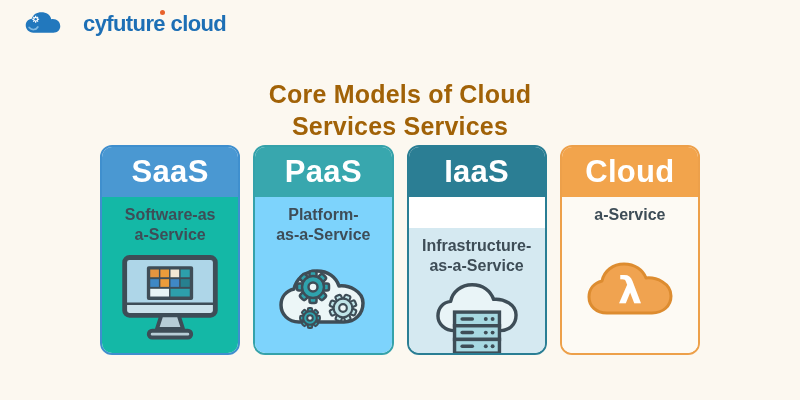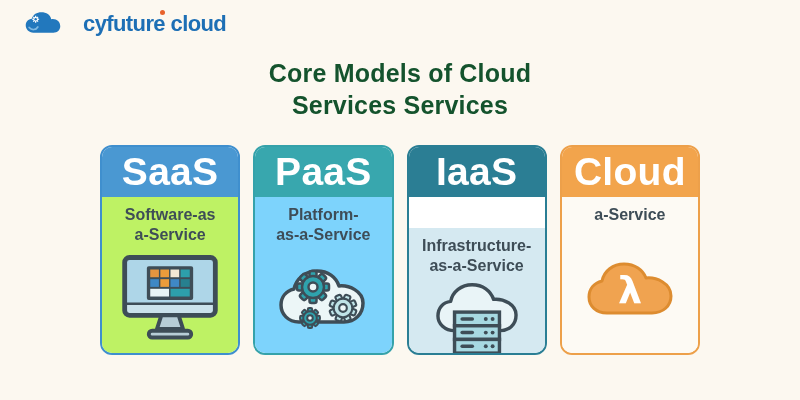--- a/index.html
+++ b/index.html
@@ -35,21 +35,21 @@
     display:flex; gap:13px;
   }
   .card {
     flex:1; border:2px solid #888; border-radius:12px;
     overflow:hidden; display:flex; flex-direction:column;
     background:#fff;
   }
   .card-header {
     height:50px; flex:0 0 50px;
     display:flex; align-items:center; justify-content:center;
-    color:#ffffff; font-size:39px; font-weight:bold; letter-spacing:0.3px;
+    color:#ffffff; font-size:31px; font-weight:bold; letter-spacing:0.3px;
   }
   .card-body {
     flex:1; display:flex; flex-direction:column; align-items:center;
     padding-top:8px;
   }
   .card-label {
     font-size:16px; font-weight:bold; color:#3e4d57;
     text-align:center; line-height:1.22;
   }
   .card-icon {
@@ -70,30 +70,30 @@
       <line x1="9.5" y1="9.5" x2="17.5" y2="9.5"></line>
       <line x1="10.7" y1="6.7" x2="16.3" y2="12.3"></line>
       <line x1="16.3" y1="6.7" x2="10.7" y2="12.3"></line>
     </g>
     <circle cx="13.5" cy="9.5" r="1.4" fill="#2278bd"></circle>
   </svg>
   <span class="logo-text" style="color: rgb(29, 111, 181);">cyfuture cloud</span>
   <span class="logo-dot" style="background: rgb(232, 98, 44);"></span>
 </div>
 
-<div class="title" style="color: #14532d;">
+<div class="title" style="color: #a16207; margin-top: 21px;">
   <div>Core Models of Cloud</div>
   <div>Services Services</div>
 </div>
 
 <div class="cards">
 
   <div class="card" style="border-color: rgb(63, 143, 206);">
     <div class="card-header" style="background: rgb(74, 152, 210);">SaaS</div>
-    <div class="card-body" style="background: #bef264;">
+    <div class="card-body" style="background: #14b8a6;">
       <div class="card-label">
         <div>Software-as</div>
         <div>a-Service</div>
       </div>
       <div class="card-icon">
         <svg width="108" height="90" viewBox="0 0 112 92">
           <rect x="9" y="5" width="94" height="60" rx="5" fill="#aed6e8"></rect>
           <rect x="11" y="53" width="90" height="10" fill="#cbe2eb"></rect>
           <path d="M9,53 h94" stroke="#3e4d57" stroke-width="2.5"></path>
           <rect x="9" y="5" width="94" height="60" rx="5" fill="none" stroke="#3e4d57" stroke-width="5"></rect>

